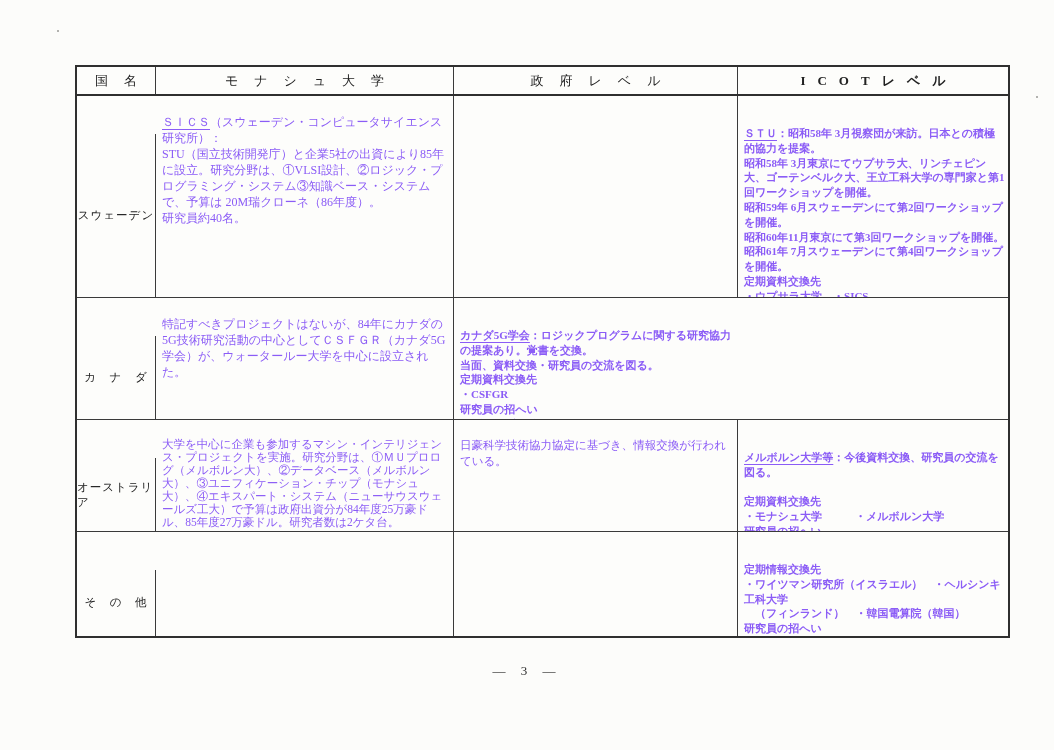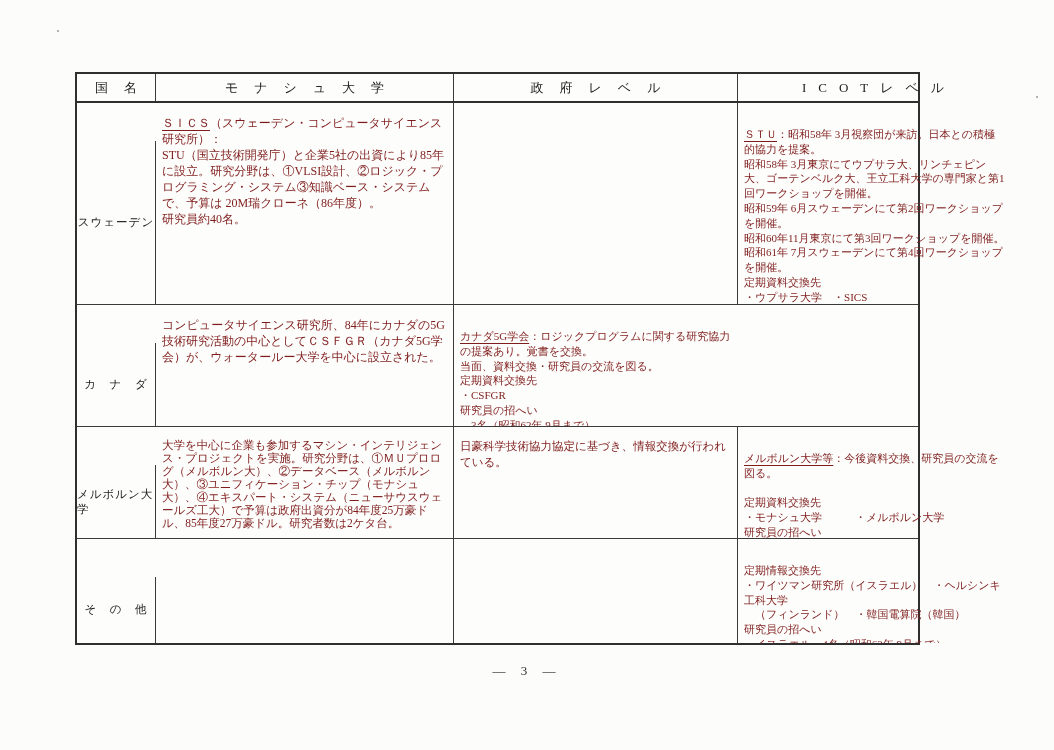--- a/index.html
+++ b/index.html
@@ -9,22 +9,22 @@
     width: 1054px; height: 750px;
     background: #fcfcfa;
     font-family: "Liberation Serif", "DejaVu Serif", serif;
     color: #1c1c1c;
     overflow: hidden;
   }
   .scan-speck { position: absolute; background: #9a9a96; border-radius: 1px; }
 
   .doc-table {
     position: absolute;
-    left: 75px; top: 72px;
-    width: 845px; height: 573px;
+    left: 75px; top: 65px;
+    width: 935px; height: 573px;
     border: 2px solid #2f2f2f;
     background: #fdfdfb;
   }
   .tr {
     display: grid;
     grid-template-columns: 79px 298px 284px 270px;
     border-bottom: 1.5px solid #3a3a3a;
     width: 100%;
   }
   .tr:last-child { border-bottom: none; }
@@ -32,47 +32,47 @@
   .row-sweden    { height: 202px; }
   .row-canada    { height: 122px; }
   .row-australia { height: 112px; }
   .row-others    { height: 103.5px; }
 
   .td {
     border-right: 1.5px solid #3a3a3a;
     overflow: hidden;
     position: relative;
   }
-  .td:last-child { border-right: none; }
+  .td:last-child { border-right: none; font-weight: bold; }
 
   .th {
     display: flex; align-items: center; justify-content: center;
     font-size: 13px;
     letter-spacing: 16px;
     text-indent: 16px; 
     white-space: nowrap;
     color: #222;
   }
   .th.icot-h { letter-spacing: 12px; text-indent: 12px; }
 
   .country-cell {
     display: flex; align-items: center; justify-content: center;
     font-size: 11.5px;
     letter-spacing: 1px;
     color: #222;
     margin-top: 38px;
   }
 
   .cell-text {
-    padding: 12px 5px 4px 6px;
+    padding: 18px 5px 4px 6px;
     font-size: 11.5px;
     line-height: 15.5px;
     white-space: pre-wrap;
     text-align: left;
-    color: #7f1d1d;
+    color: #8b5cf6;
   }
   .col-rd .cell-text  { font-size: 12px; line-height: 16px; }
   .row-australia .col-rd .cell-text { font-size: 11.5px; line-height: 13px; }
   .col-icot .cell-text { font-size: 11px; line-height: 14.8px; padding-right: 3px; margin-top: 12px; }
 
   .u { text-decoration: underline; text-underline-offset: 2.5px; }
 
   .page-footer {
     position: absolute;
     left: 0; top: 663px; width: 100%;
@@ -117,34 +117,34 @@
 定期資料交換先
 ・ウプサラ大学　・SICS
 研究員の招へい
 　2名（昭和62年 9月まで）</span></p>
     </div>
   </div>
 
   <div class="tr row-canada">
     <div class="td country-cell">カ　ナ　ダ</div>
     <div class="td col-rd">
-      <p class="cell-text"><span class="u"></span><span>コンピュータサイエンス研究所、84年にカナダの5G技術研究活動の中心としてＣＳＦＧＲ（カナダ5G学会）が、ウォータールー大学を中心に設立された。</span></p>
+      <p class="cell-text"><span class="u"></span><span>特記すべきプロジェクトはないが、84年にカナダの5G技術研究活動の中心としてＣＳＦＧＲ（カナダ5G学会）が、ウォータールー大学を中心に設立された。</span></p>
     </div>
     <div class="td col-icot">
       <p class="cell-text"><span class="u">カナダ5G学会</span><span>：ロジックプログラムに関する研究協力の提案あり。覚書を交換。
 当面、資料交換・研究員の交流を図る。
 定期資料交換先
 ・CSFGR
 研究員の招へい
 　3名（昭和62年 9月まで）</span></p>
     </div>
   </div>
 
   <div class="tr row-australia">
-    <div class="td country-cell">メルボルン大学</div>
+    <div class="td country-cell">オーストラリア</div>
     <div class="td col-rd">
       <p class="cell-text"><span class="u"></span><span>大学を中心に企業も参加するマシン・インテリジェンス・プロジェクトを実施。研究分野は、①ＭＵプロログ（メルボルン大）、②データベース（メルボルン大）、③ユニフィケーション・チップ（モナシュ大）、④エキスパート・システム（ニューサウスウェールズ工大）で予算は政府出資分が84年度25万豪ドル、85年度27万豪ドル。研究者数は2ケタ台。</span></p>
     </div>
     <div class="td col-gov">
       <p class="cell-text">日豪科学技術協力協定に基づき、情報交換が行われている。</p>
     </div>
     <div class="td col-icot">
       <p class="cell-text"><span class="u">メルボルン大学等</span><span>：今後資料交換、研究員の交流を図る。
 
 定期資料交換先

